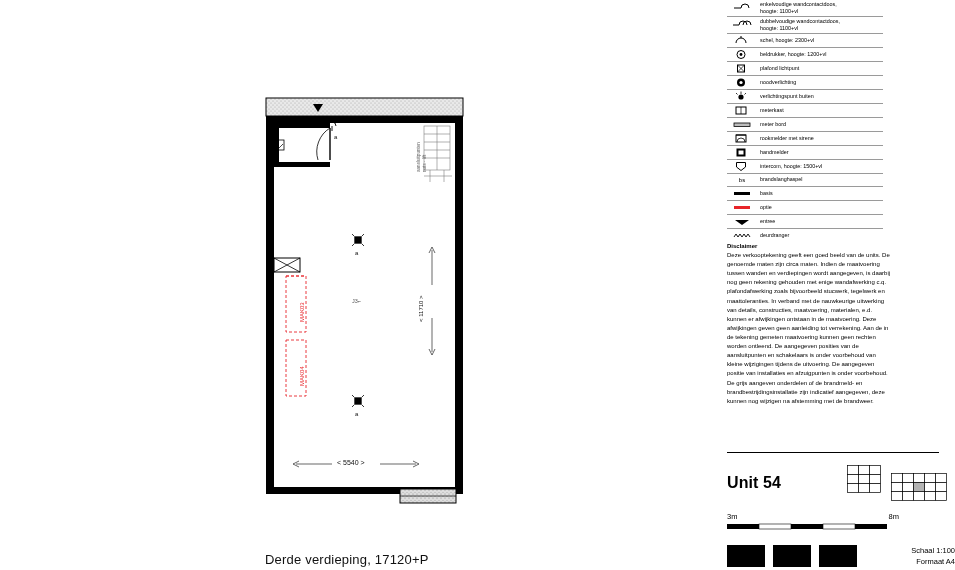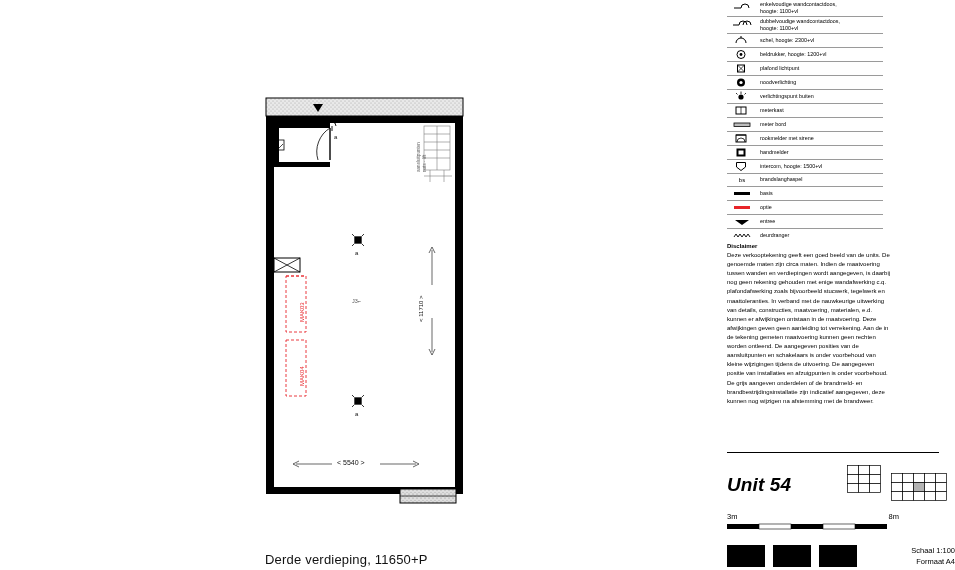--- a/index.html
+++ b/index.html
@@ -101,26 +101,25 @@
     height: 1.3px;
     background: #000;
     margin-bottom: 12px;
   }
   #unit-row {
     display: flex;
     align-items: flex-start;
     justify-content: space-between;
   }
   #unit-title {
-    font-size: 19px;
+    font-size: 16px;
     font-weight: bold;
     letter-spacing: .1px;
     line-height: 1;
     padding-top: 10px;
-    font-style: italic;
   }
   #keyplan { margin-right: 8px; }
 
   
   #scale-wrap {
     position: absolute;
     left: 0; top: 512px;
     width: 172px;
   }
   #scale-labels {
@@ -277,21 +276,21 @@
 
   <div class="pl rot90" style="left:418px; top:322px;">&lt; 11710 &gt;</div>
   <div class="pl" style="left:337px; top:459px; font-size:7px;">&lt; 5540 &gt;</div>
 
   <div class="pl-red rot90" style="left:299px; top:322px;">MAK03</div>
   <div class="pl-red rot90" style="left:299px; top:386px;">MAK04</div>
 
   <div class="pl rot90" style="left:416px; top:172px; font-size:4.6px; color:#666; white-space:pre-line; line-height:1.25;">aansluitpunten
 nuts · lift</div>
 
-  <div id="plan-caption">Derde verdieping, 11650+P</div>
+  <div id="plan-caption">Derde verdieping, 17120+P</div>
 </div>
 
 <div id="right-col">
 
   <div id="legend">
 
     <div class="legend-row">
       <div class="legend-sym">
         <svg width="22" height="11" viewBox="0 0 22 11">
             <path d="M3 6 h7" stroke="#000" stroke-width="1"></path>

